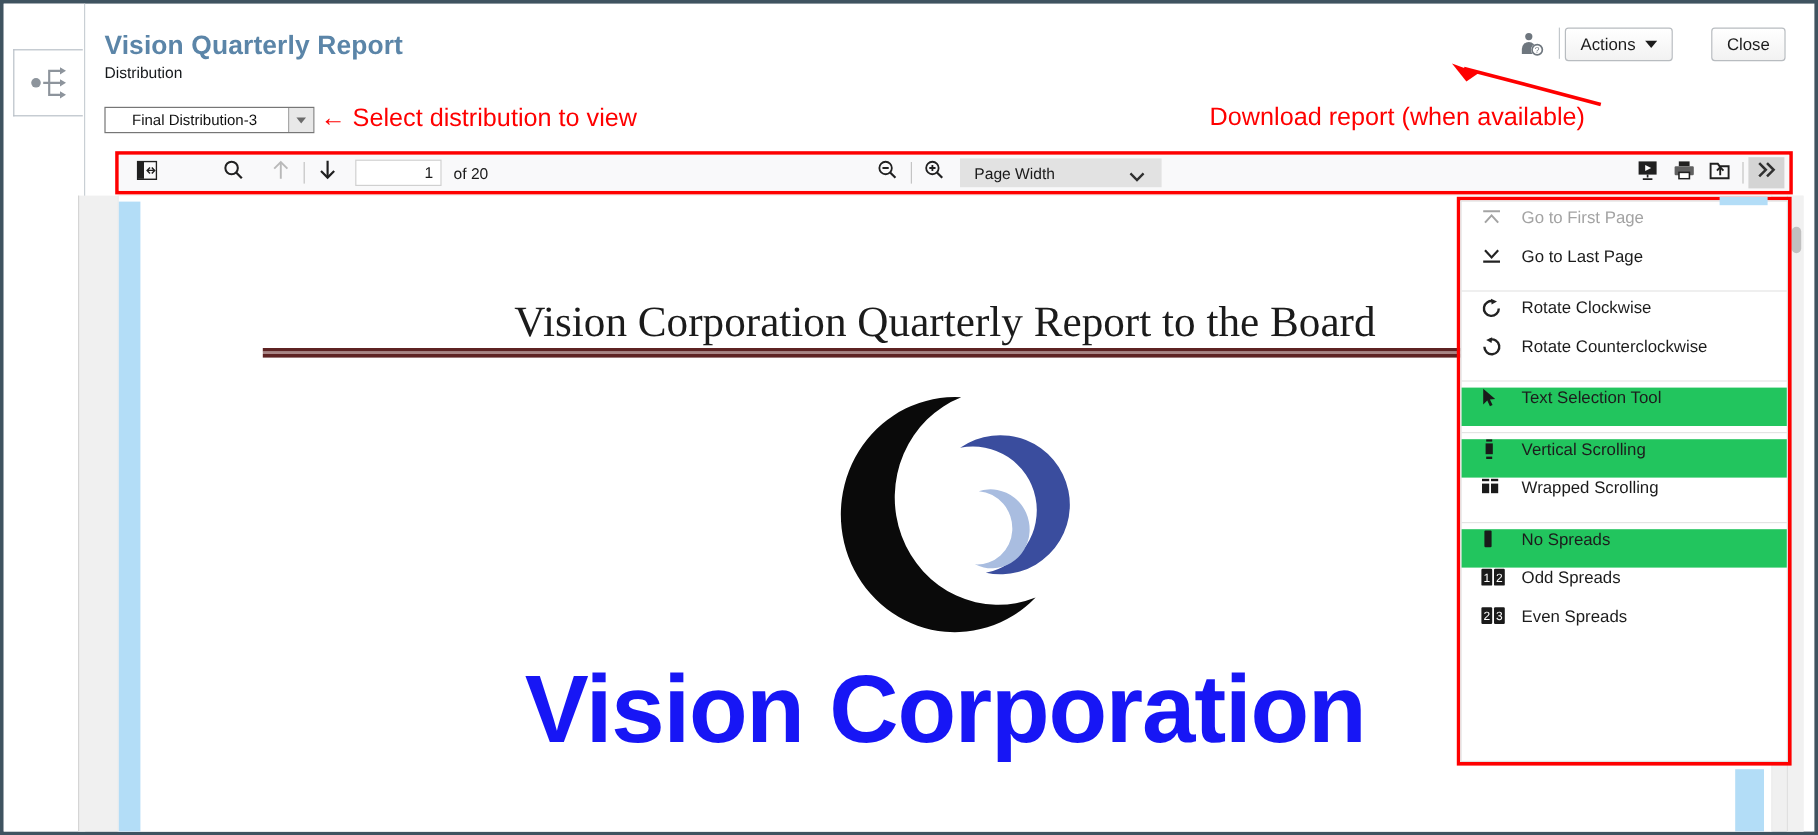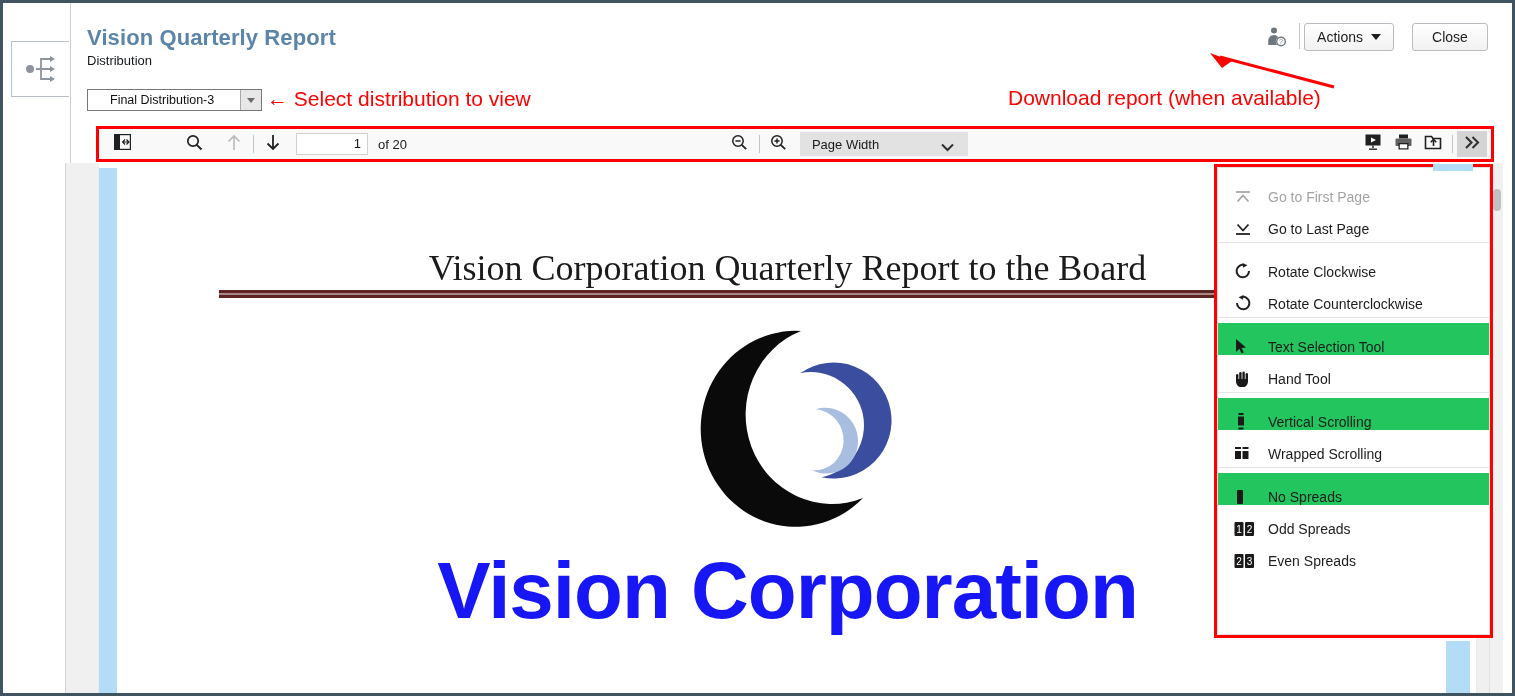--- a/index.html
+++ b/index.html
@@ -79,21 +79,21 @@
     color: #1c1c1c;
     font-family: "Liberation Sans", sans-serif;
     display: flex;
     align-items: center;
     justify-content: center;
     padding: 0 12px;
     box-sizing: border-box;
     cursor: pointer;
   }
   .btn-actions { right: 118px; }
-  .btn-close   { right: 24px; width: 76px; }
+  .btn-close   { right: 24px; width: 62px; }
   .caret {
     display: inline-block;
     margin-left: 8px;
     width: 0; height: 0;
     border-left: 5px solid transparent;
     border-right: 5px solid transparent;
     border-top: 6px solid #1c1c1c;
   }
 
   
@@ -308,21 +308,21 @@
     position: absolute;
     inset: 0;
     background: #ffffff;
     border: 1px solid #e0e0e0;
     box-sizing: border-box;
     padding: 5px 0 4px 0;
     font-size: 14px;
   }
   .menu-item {
     display: flex;
-    align-items: flex-end;
+    align-items: flex-start;
     height: 32px;
     padding-left: 16px;
     color: #1c1c1c;
     cursor: pointer;
     box-sizing: border-box;
   }
   .menu-item .mi-icon {
     width: 28px;
     display: flex;
     align-items: center;
@@ -589,32 +589,20 @@
       <div class="menu-sep"></div>
 
       <div class="menu-item selected">
         <span class="mi-icon">
           <svg width="14" height="17" viewBox="0 0 14 17">
             <path d="M2 1 L2 14 L5.4 10.8 L7.6 15.6 L9.8 14.6 L7.6 9.9 L12 9.6 Z" fill="#1a1a1a"></path>
           </svg>
         </span>
         <span class="mi-label">Text Selection Tool</span>
       </div>
-      <div class="menu-item">
-        <span class="mi-icon">
-          <svg width="17" height="17" viewBox="0 0 17 17">
-            <rect x="2" y="4" width="2.4" height="7" rx="1.2" fill="#1a1a1a"></rect>
-            <rect x="5.2" y="2" width="2.4" height="9" rx="1.2" fill="#1a1a1a"></rect>
-            <rect x="8.4" y="1.5" width="2.4" height="9.5" rx="1.2" fill="#1a1a1a"></rect>
-            <rect x="11.6" y="3" width="2.4" height="8" rx="1.2" fill="#1a1a1a"></rect>
-            <path d="M2 9 h12 v2.5 a6 6 0 0 1 -12 0 z" fill="#1a1a1a"></path>
-          </svg>
-        </span>
-        <span class="mi-label">Hand Tool</span>
-      </div>
 
       <div class="menu-sep"></div>
 
       <div class="menu-item selected">
         <span class="mi-icon">
           <svg width="14" height="17" viewBox="0 0 14 17">
             <rect x="4.5" y="0" width="5" height="2" fill="#1a1a1a"></rect>
             <rect x="4" y="3.5" width="6" height="9" fill="#1a1a1a"></rect>
             <rect x="4.5" y="14.5" width="5" height="2" fill="#1a1a1a"></rect>
           </svg>

